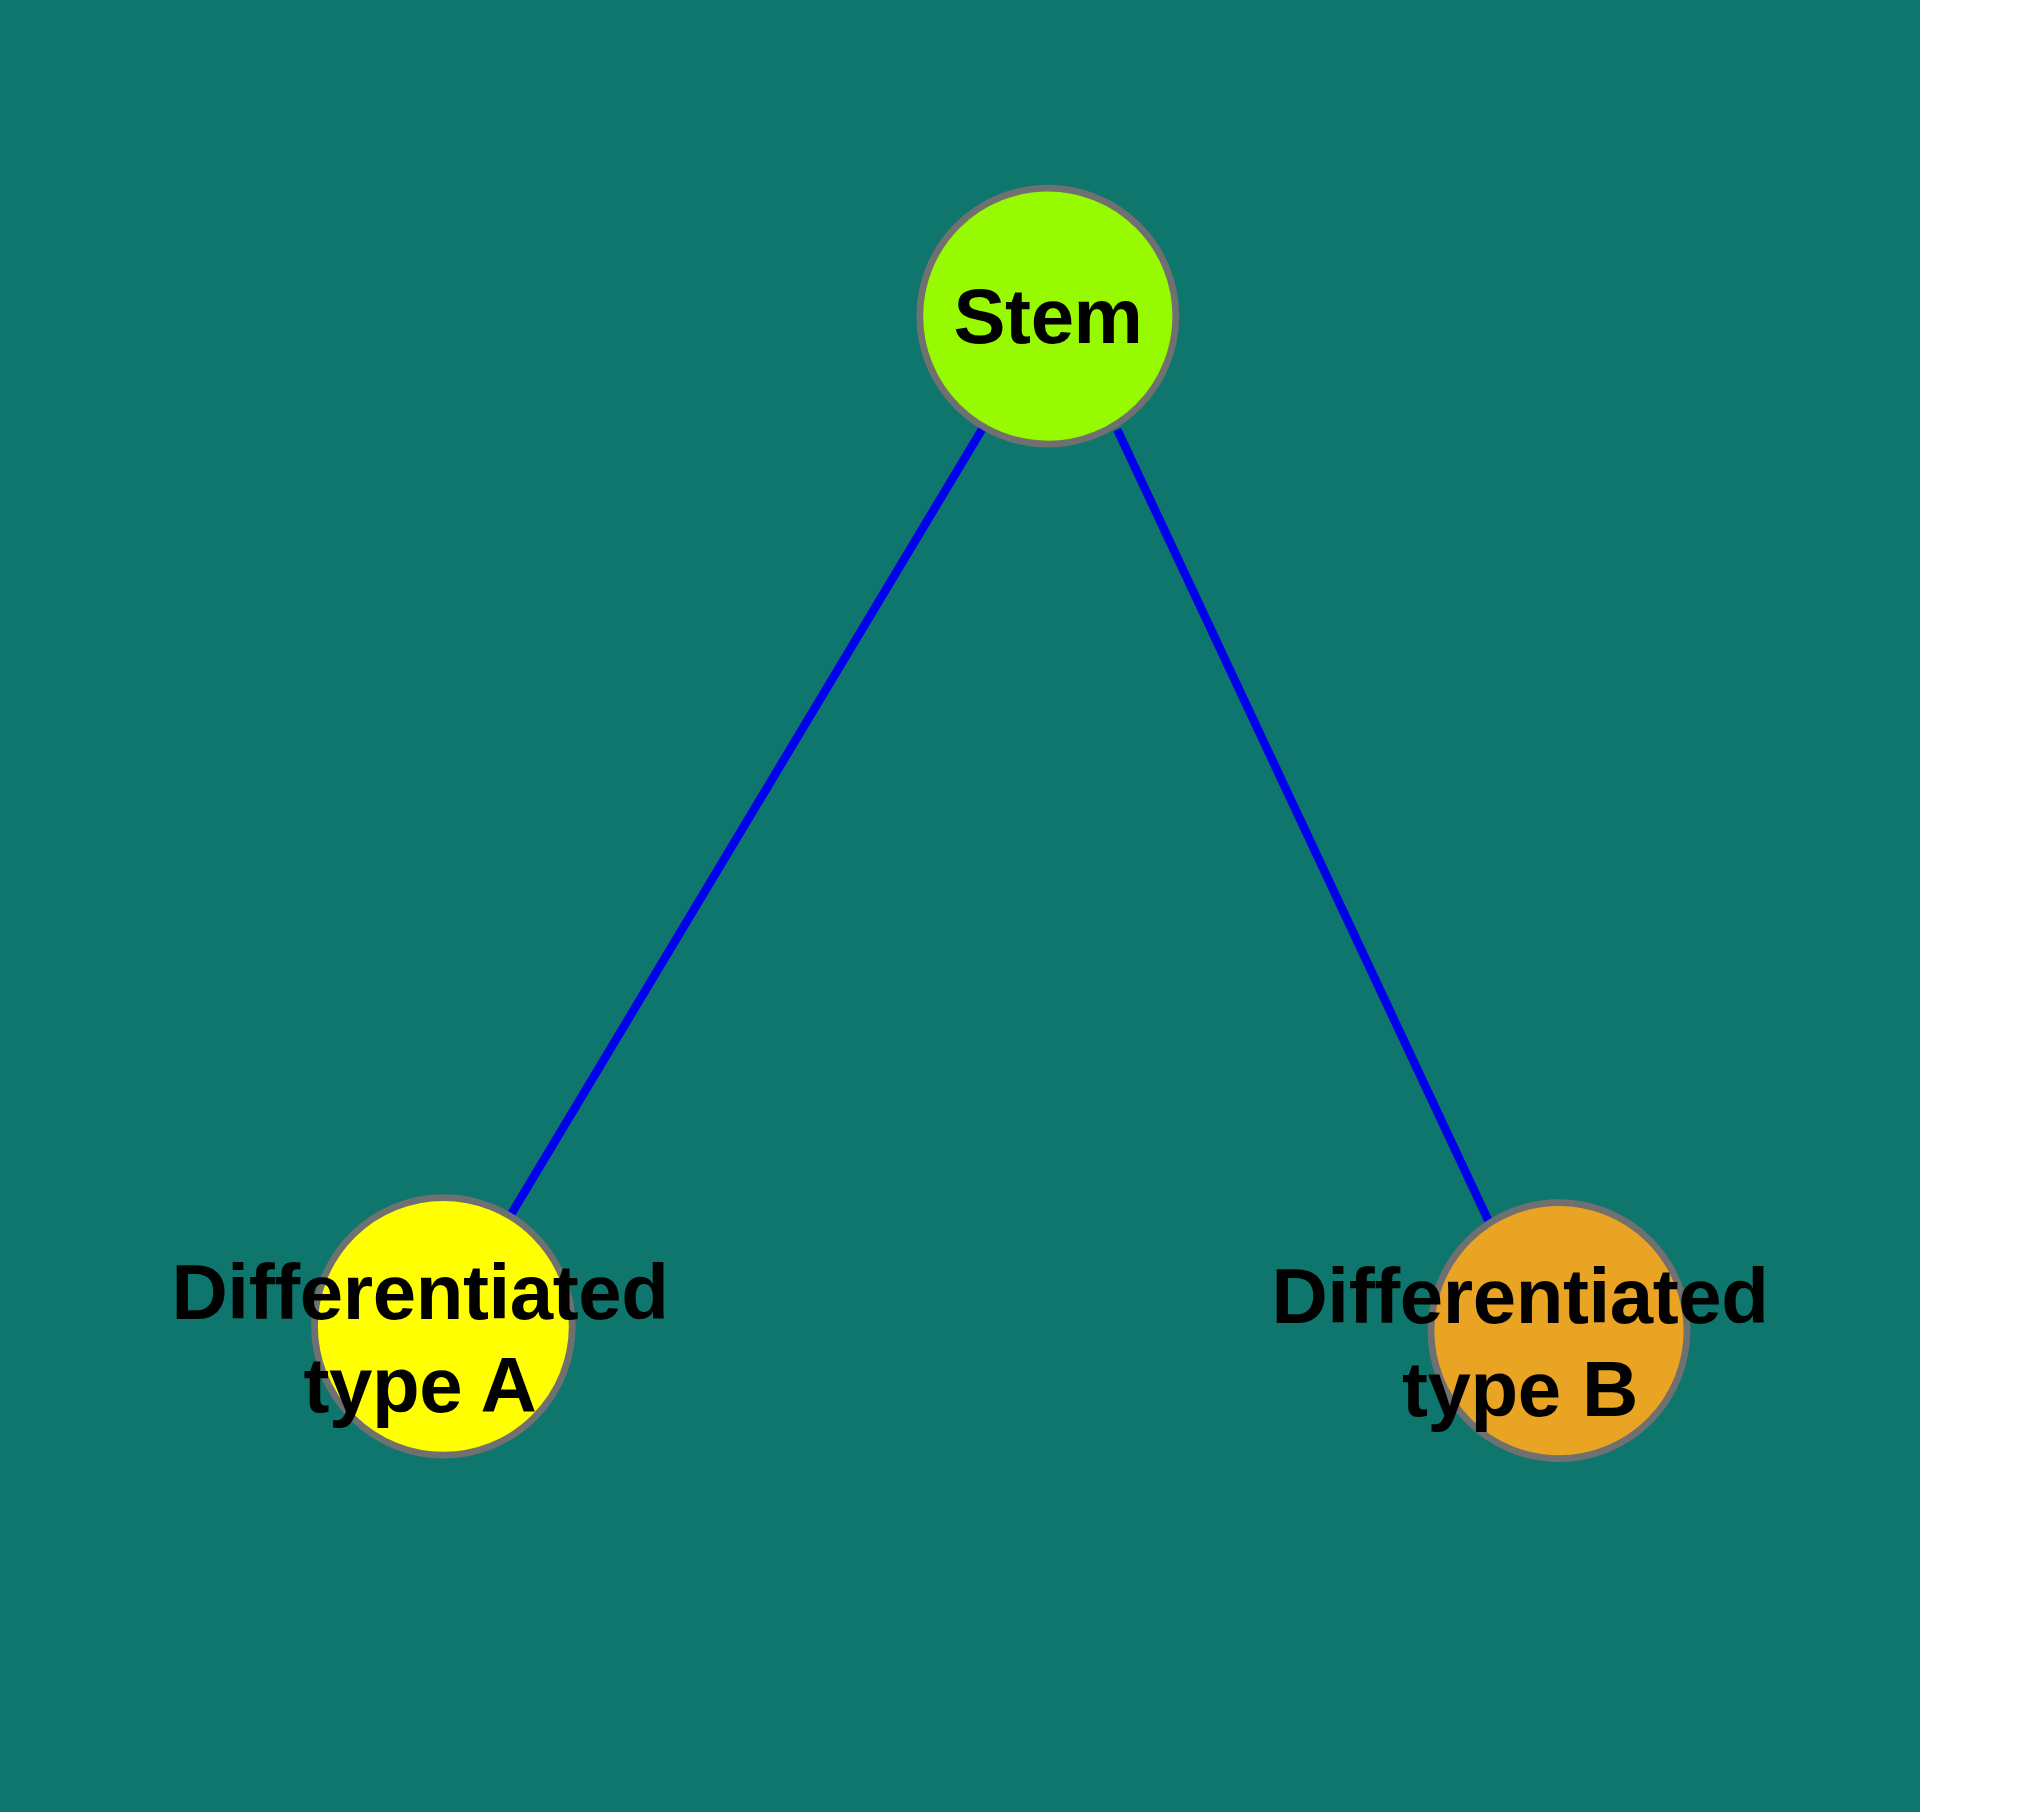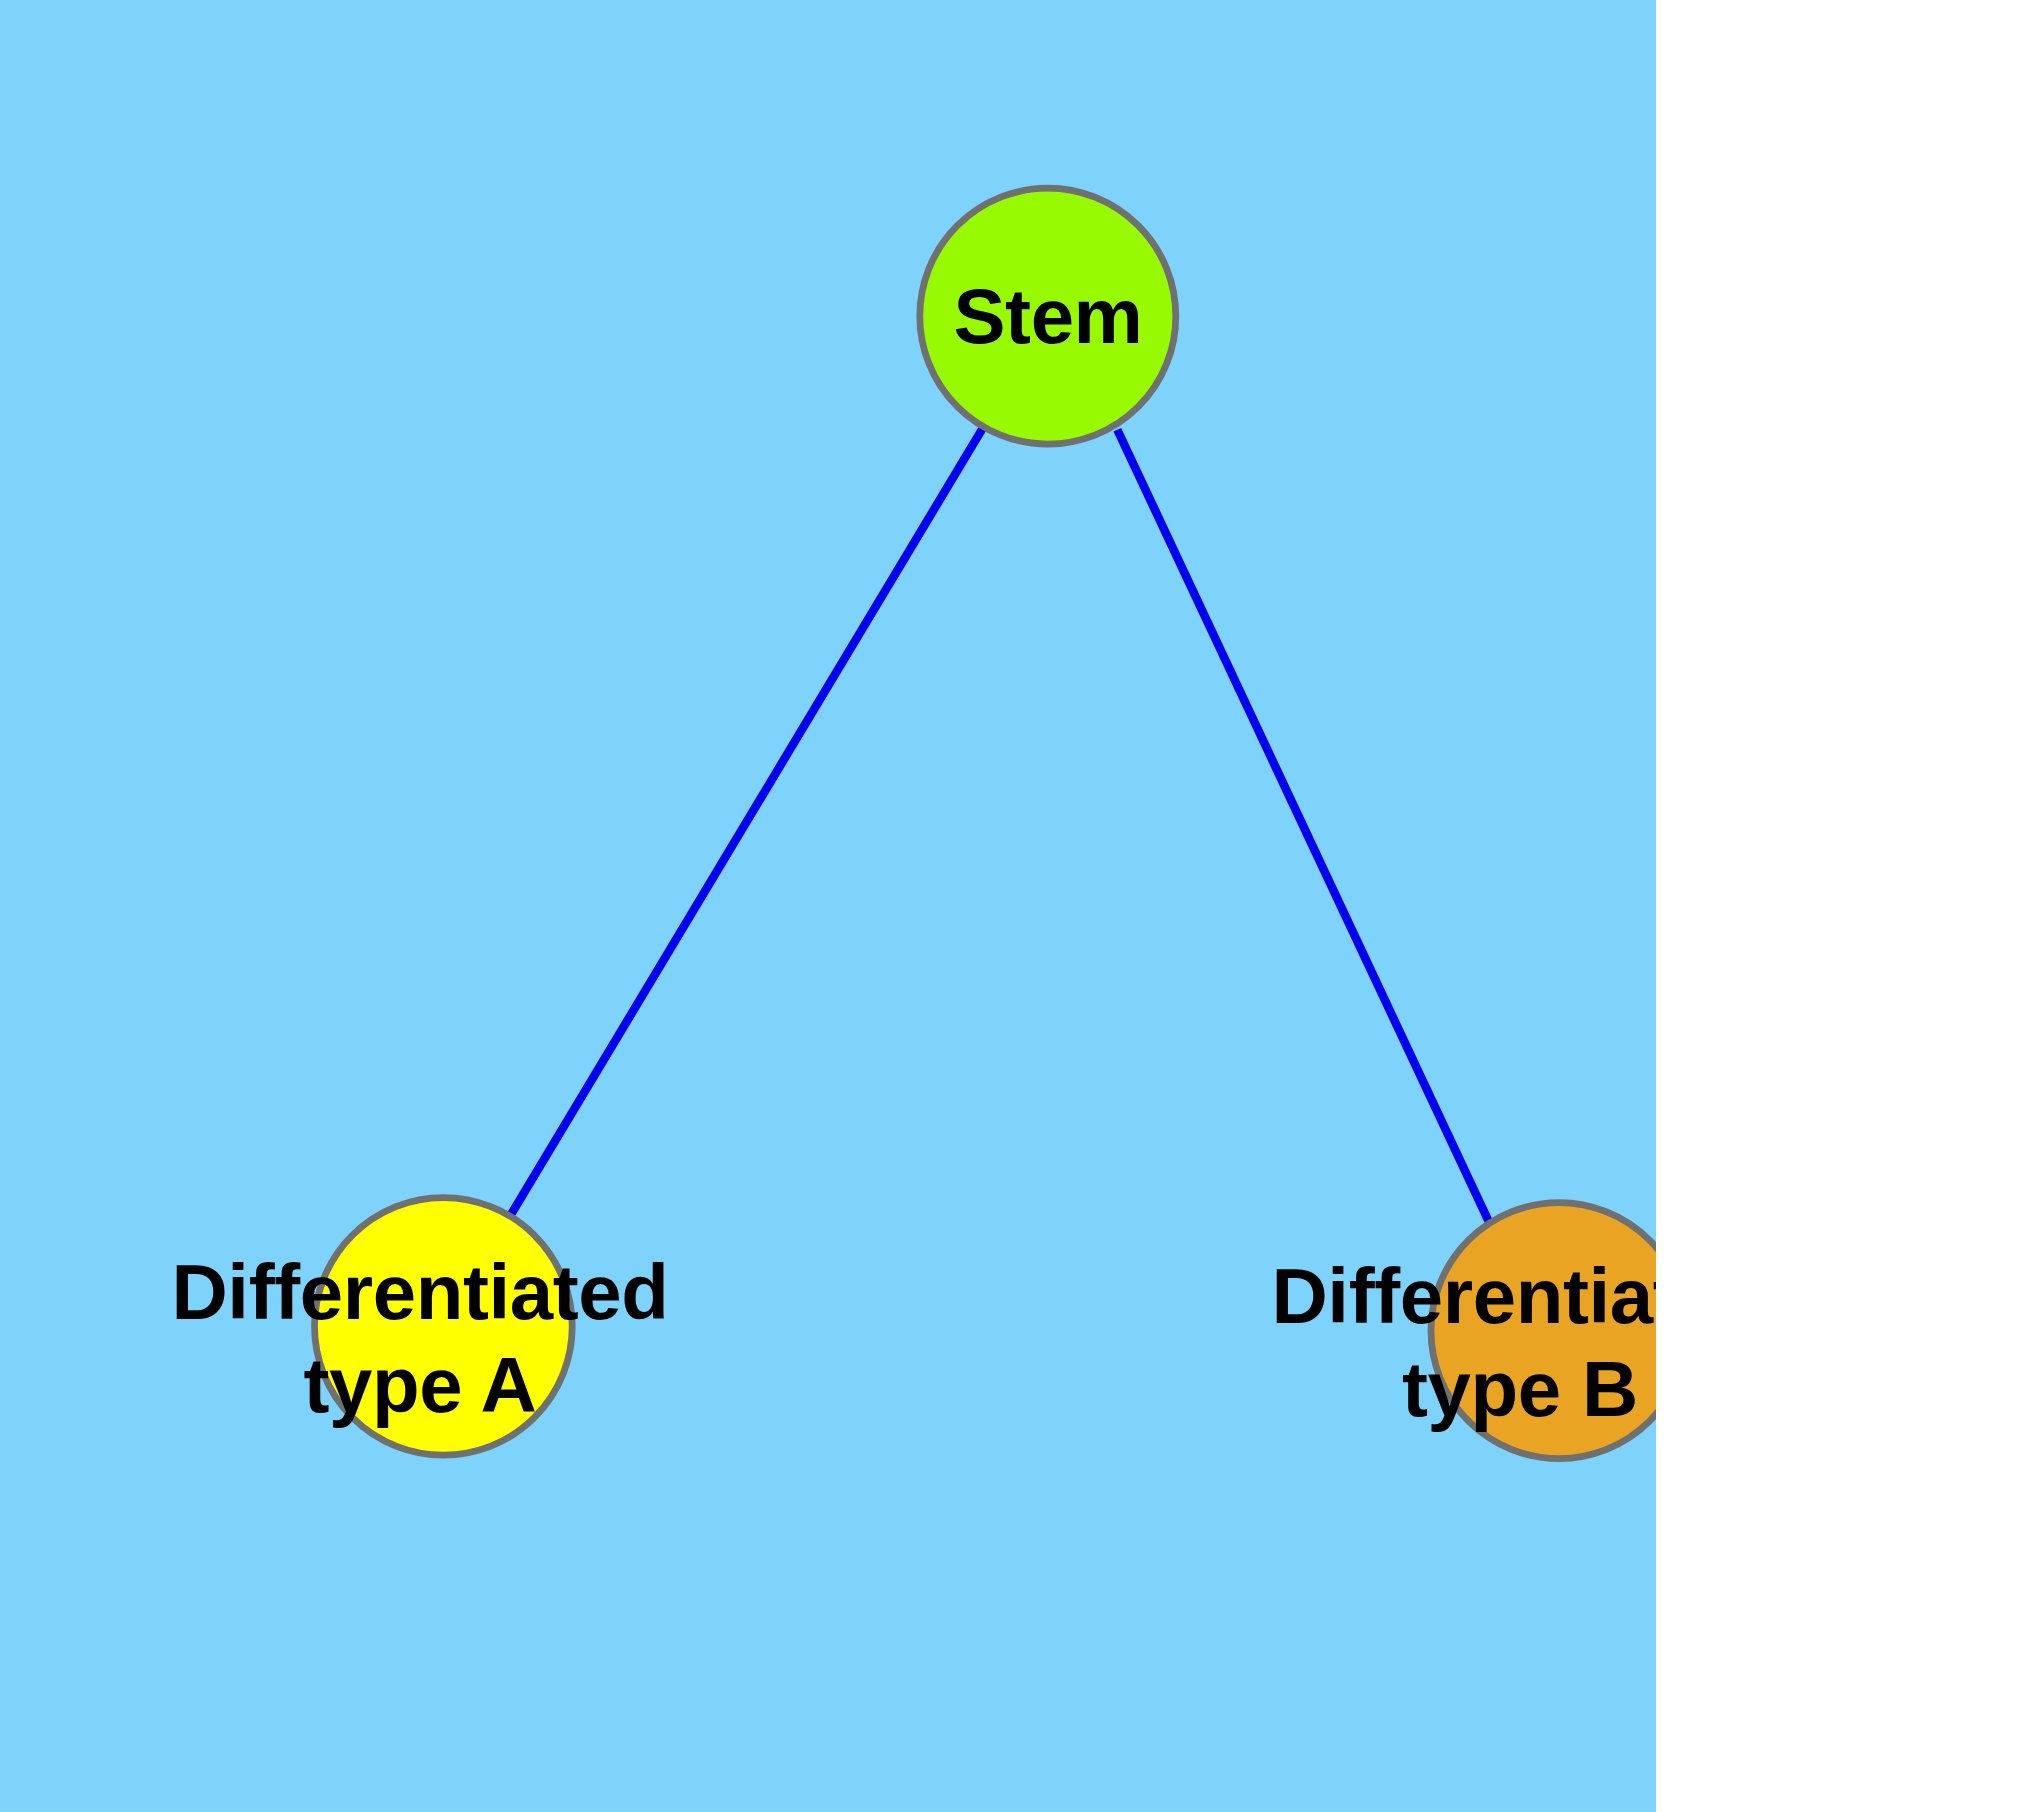--- a/index.html
+++ b/index.html
@@ -42,21 +42,21 @@
     text-align: center;
     white-space: pre;
     letter-spacing: -0.4px;
     transform: translate(-50%, -50%);
     pointer-events: none;
   }
 </style>
 </head>
 <body>
 
-<div id="canvas" style="width: 1656px; height: 1812px; background: #7dd3fc;">
+<div id="canvas" style="width: 1920px; height: 1812px; background: #0f766e;">
 
   <svg id="graph-svg" viewBox="0 0 2384 2138" preserveAspectRatio="none">
 
     <line class="edge-line" x1="1160" y1="504" x2="601" y2="1436" stroke="#0000ee" stroke-width="10"></line>
     <line class="edge-line" x1="1318" y1="507" x2="1757" y2="1443" stroke="#0000ee" stroke-width="10"></line>
 
     <circle class="node-circle" cx="1236" cy="373" r="151" fill="#97fa00" stroke="#707070"></circle>
     <circle class="node-circle" cx="523" cy="1565" r="152" fill="#ffff00" stroke="#707070"></circle>
     <circle class="node-circle" cx="1839" cy="1570" r="151" fill="#e8a422" stroke="#707070"></circle>
   </svg>

